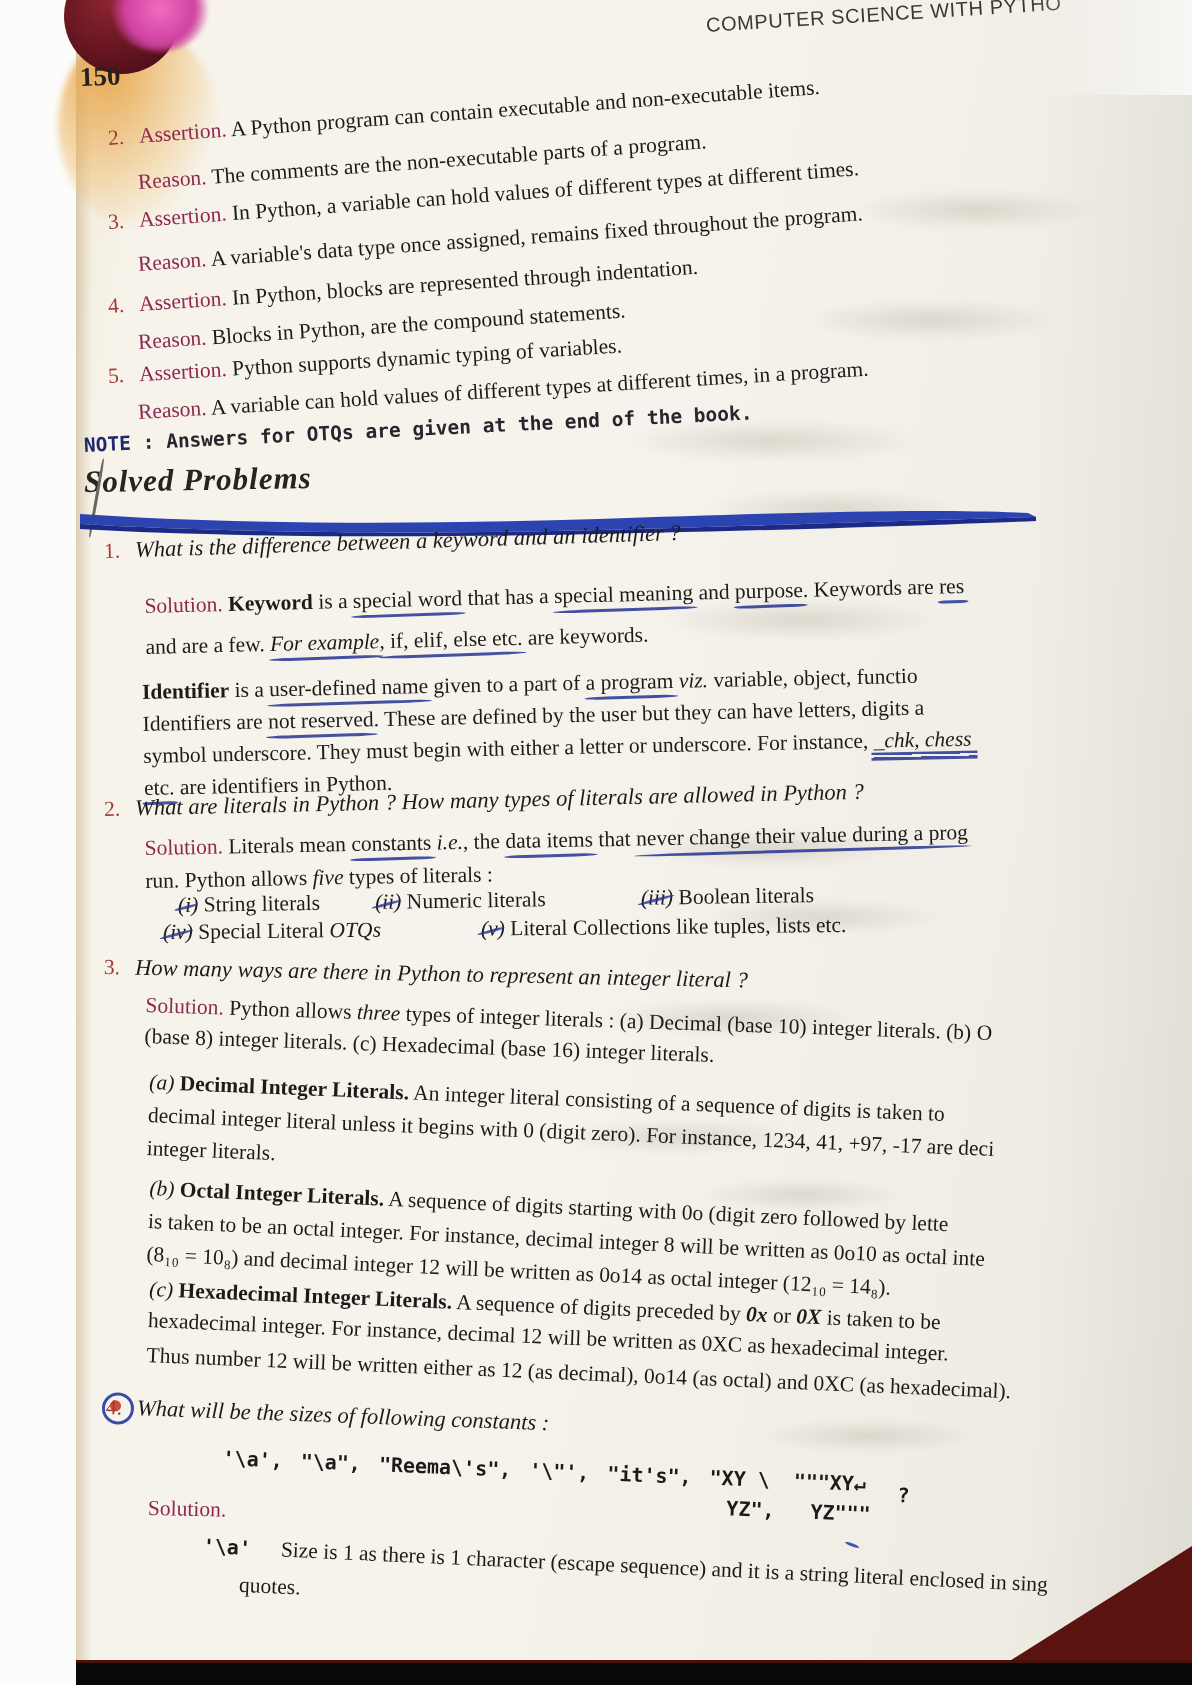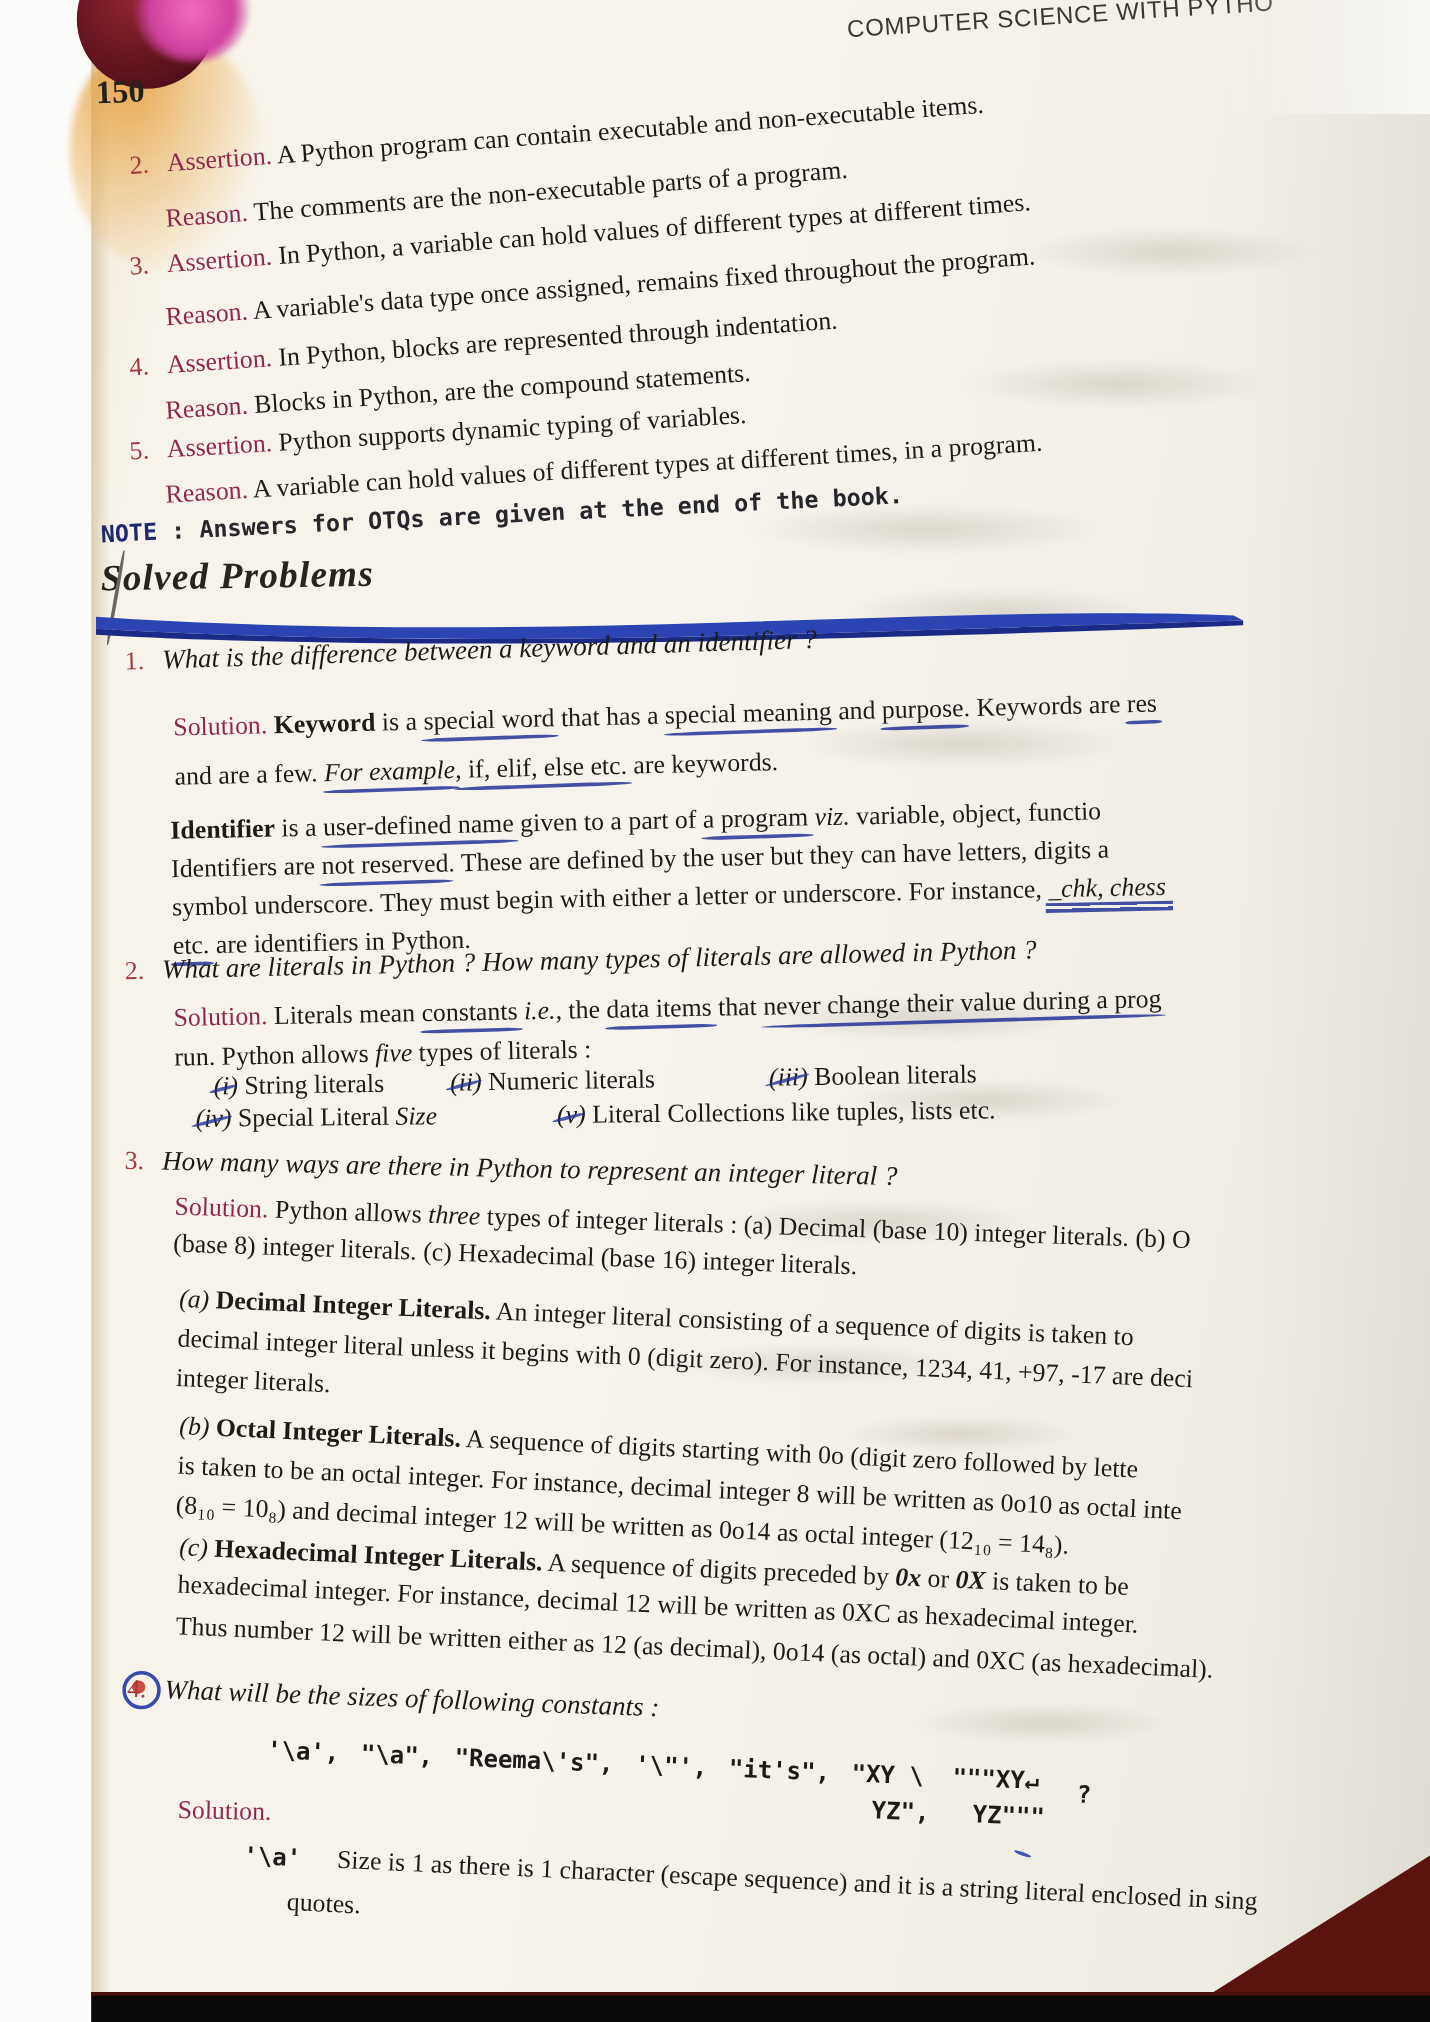--- a/index.html
+++ b/index.html
@@ -177,21 +177,21 @@
     <span class="num">2.</span><span class="q">What are literals in Python ? How many types of literals are allowed in Python ?</span>
   </div>
   <div class="para q2s">
     <div class="ln"><span class="lbl">Solution.</span> <span>Literals mean </span><span class="pen-u">constants</span><span> </span><span class="it">i.e.</span><span>, the </span><span class="pen-u">data items</span><span> that </span><span class="pen-u">never change their value during a prog</span></div>
     <div class="ln"><span>run.  Python allows </span><span class="it">five</span><span> types of literals :</span></div>
   </div>
   <div class="line row1">
     <span class="m1"><span class="it pen-s">(i)</span><span> String literals</span></span><span class="m2"><span class="it pen-s">(ii)</span><span> Numeric literals</span></span><span><span class="it pen-s">(iii)</span><span> Boolean literals</span></span>
   </div>
   <div class="line row2">
-    <span class="m1"><span class="it pen-s">(iv)</span><span> Special Literal </span><span class="it">Size</span></span><span><span class="it pen-s">(v)</span><span> Literal Collections like tuples, lists etc.</span></span>
+    <span class="m1"><span class="it pen-s">(iv)</span><span> Special Literal </span><span class="it">OTQs</span></span><span><span class="it pen-s">(v)</span><span> Literal Collections like tuples, lists etc.</span></span>
   </div>
 
   <div class="line q3">
     <span class="num">3.</span><span class="q">How many ways are there in Python to represent an integer literal ?</span>
   </div>
   <div class="para q3s">
     <div class="ln"><span class="lbl">Solution.</span> <span>Python allows </span><span class="it">three</span><span> types of integer literals : (a) Decimal (base 10) integer literals. (b) O</span></div>
     <div class="ln"><span>(base 8) integer literals. (c) Hexadecimal (base 16) integer literals.</span></div>
   </div>
   <div class="para pa">

